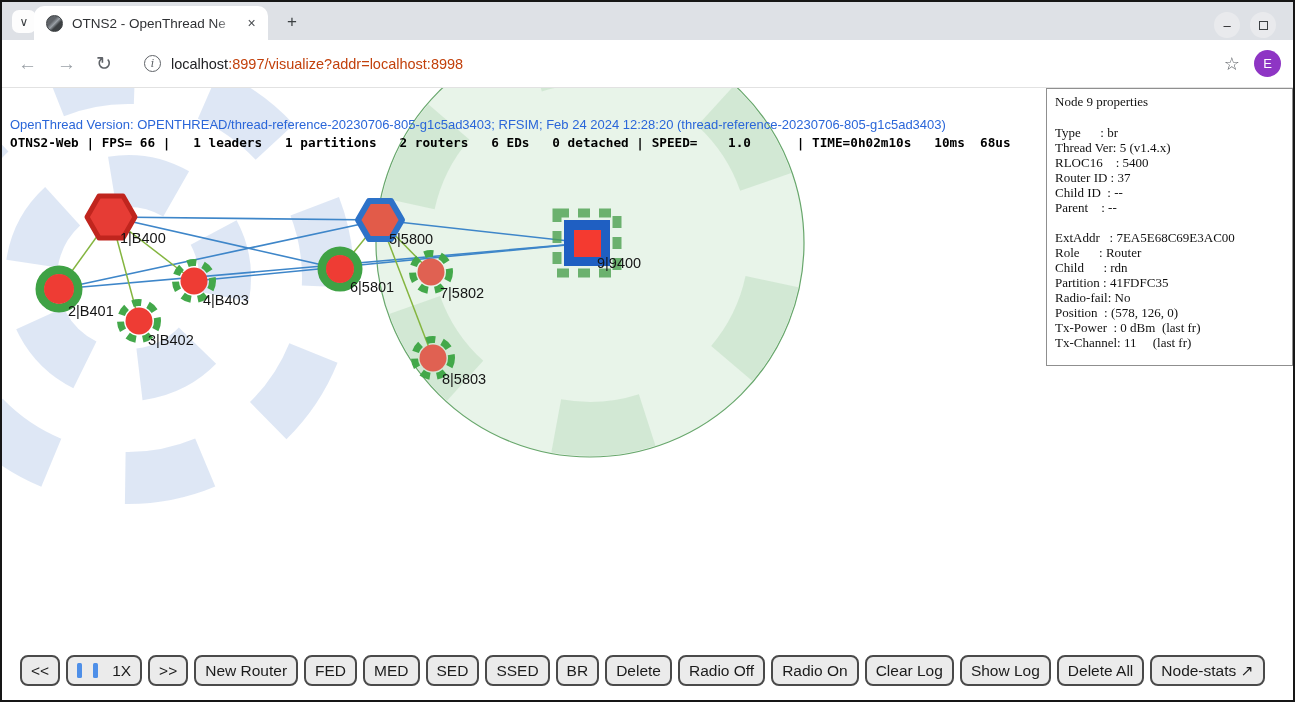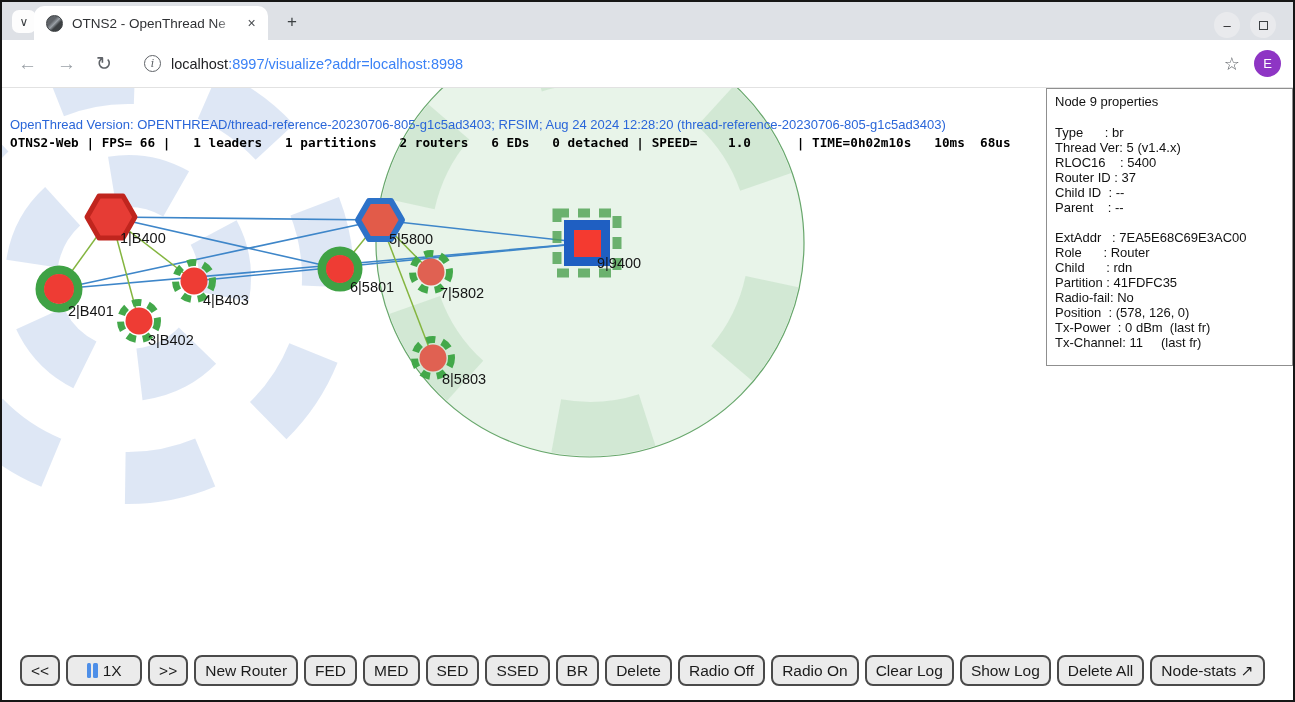--- a/index.html
+++ b/index.html
@@ -48,54 +48,54 @@
   }
   .nav-icon{font-size:19px;color:#9aa0a6;padding:0 10px;cursor:pointer;}
   .nav-icon.dark{color:#5f6368;}
   .info-badge{
     width:17px;height:17px;border-radius:50%;border:1.6px solid #5f6368;color:#5f6368;
     font-size:11px;display:flex;align-items:center;justify-content:center;
     font-family:"DejaVu Serif",serif;font-style:italic;margin:0 10px 0 22px;cursor:pointer;flex:none;
   }
   .url{font-size:14.5px;white-space:nowrap;}
   .url .host{color:#202124;text-align:right;}
-  .url .rest{color:#3b82f6;}
+  .url .rest{color:#c2410c;}
   .nav-right{margin-left:auto;display:flex;align-items:center;}
   .star{font-size:18px;color:#5f6368;padding:0 14px;cursor:pointer;}
   .avatar{
     width:27px;height:27px;border-radius:50%;background:#8e35c4;color:#fff;font-size:13px;
     display:flex;align-items:center;justify-content:center;margin-right:12px;cursor:pointer;
   }
   
   .main{position:relative;height:612px;background:#fff;overflow:hidden;}
   .main svg{position:absolute;left:0;top:0;}
   .statusbar{
     position:absolute;left:8px;top:9px;font-family:"DejaVu Sans Mono",monospace;
     font-weight:bold;font-size:12.7px;color:#000;white-space:pre;margin-top:38px;
   }
   .versionline{
     position:absolute;left:8px;top:29px;font-size:13px;color:#2a66d9;white-space:pre;
   }
   .props{
     position:absolute;top:0;right:0;width:247px;min-height:278px;background:#fff;
     border:1px solid #8f8f8f;padding:5px 8px 10px 8px;
-    font-family:Liberation Sans, sans-serif;font-size:13px;color:#111;
+    font-family:Liberation Serif, serif;font-size:13px;color:#111;
   }
   .props .prop-line{white-space:pre;min-height:15px;line-height:15px;}
   .props .prop-title{white-space:pre;line-height:16px;}
   
   .toolbar{
     position:absolute;left:18px;right:4px;bottom:14px;display:flex;gap:6px;align-items:center;
   }
   .tb-btn{
     border:2px solid #4a4a4a;border-radius:8px;background:#ebebeb;color:#1b1b1b;
     font-family:"Liberation Sans",sans-serif;font-size:15.5px;
     padding:4px 9px;height:31px;display:flex;align-items:center;cursor:pointer;white-space:nowrap;
   }
-  .tb-btn.speed{min-width:76px;justify-content:center;gap:2px;}
+  .tb-btn.speed{min-width:76px;justify-content:space-between;gap:2px;}
   .pause-bar{width:4.5px;height:15px;background:#4e8fe8;border-radius:1.5px;display:inline-block;}
   .pause-bar+.pause-bar{margin-right:3px;}
 </style>
 </head>
 <body>
 
 <div class="window">
 
   <div class="tabstrip">
     <div class="tab-search">
@@ -206,21 +206,21 @@
         <text x="203" y="305">4|B403</text>
         <text x="389" y="244">5|5800</text>
         <text x="350" y="292">6|5801</text>
         <text x="440" y="298">7|5802</text>
         <text x="442" y="384">8|5803</text>
         <text x="597" y="268">9|9400</text>
       </g>
     </svg>
 
     <div class="statusbar">OTNS2-Web | FPS= 66 |   1 leaders   1 partitions   2 routers   6 EDs   0 detached | SPEED=    1.0      | TIME=0h02m10s   10ms  68us</div>
-    <div class="versionline">OpenThread Version: OPENTHREAD/thread-reference-20230706-805-g1c5ad3403; RFSIM; Aug 24 2024 12:28:20 (thread-reference-20230706-805-g1c5ad3403)</div>
+    <div class="versionline">OpenThread Version: OPENTHREAD/thread-reference-20230706-805-g1c5ad3403; RFSIM; Feb 24 2024 12:28:20 (thread-reference-20230706-805-g1c5ad3403)</div>
 
     <div class="props">
       <div class="prop-title">Node 9 properties</div>
       <div class="prop-line"></div>
       <div class="prop-line">Type      : br</div>
       <div class="prop-line">Thread Ver: 5 (v1.4.x)</div>
       <div class="prop-line">RLOC16    : 5400</div>
       <div class="prop-line">Router ID : 37</div>
       <div class="prop-line">Child ID  : --</div>
       <div class="prop-line">Parent    : --</div>

